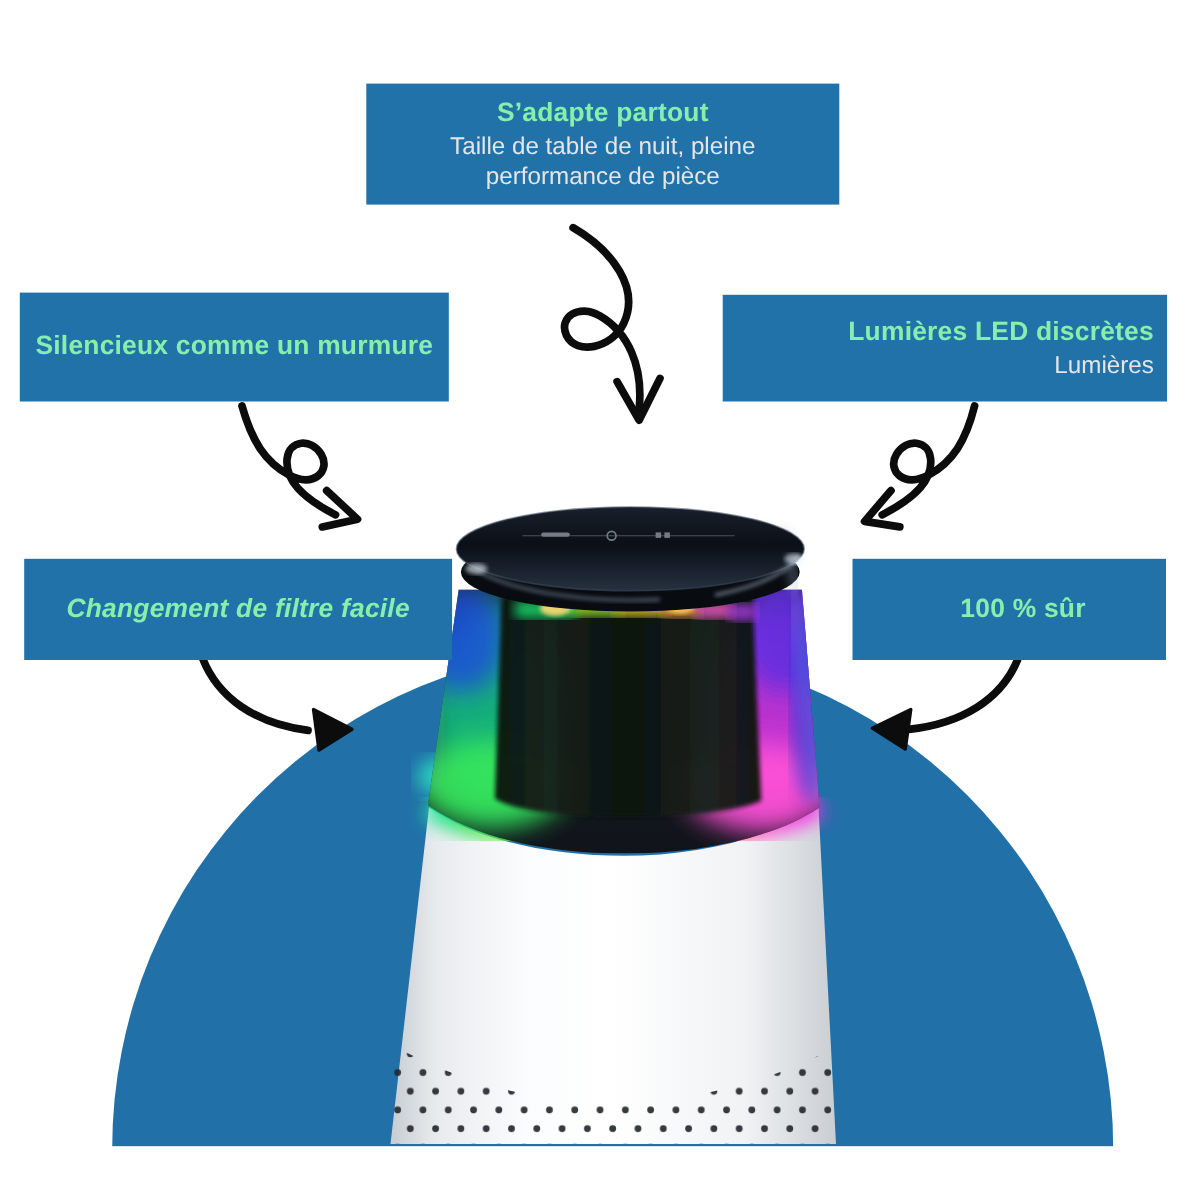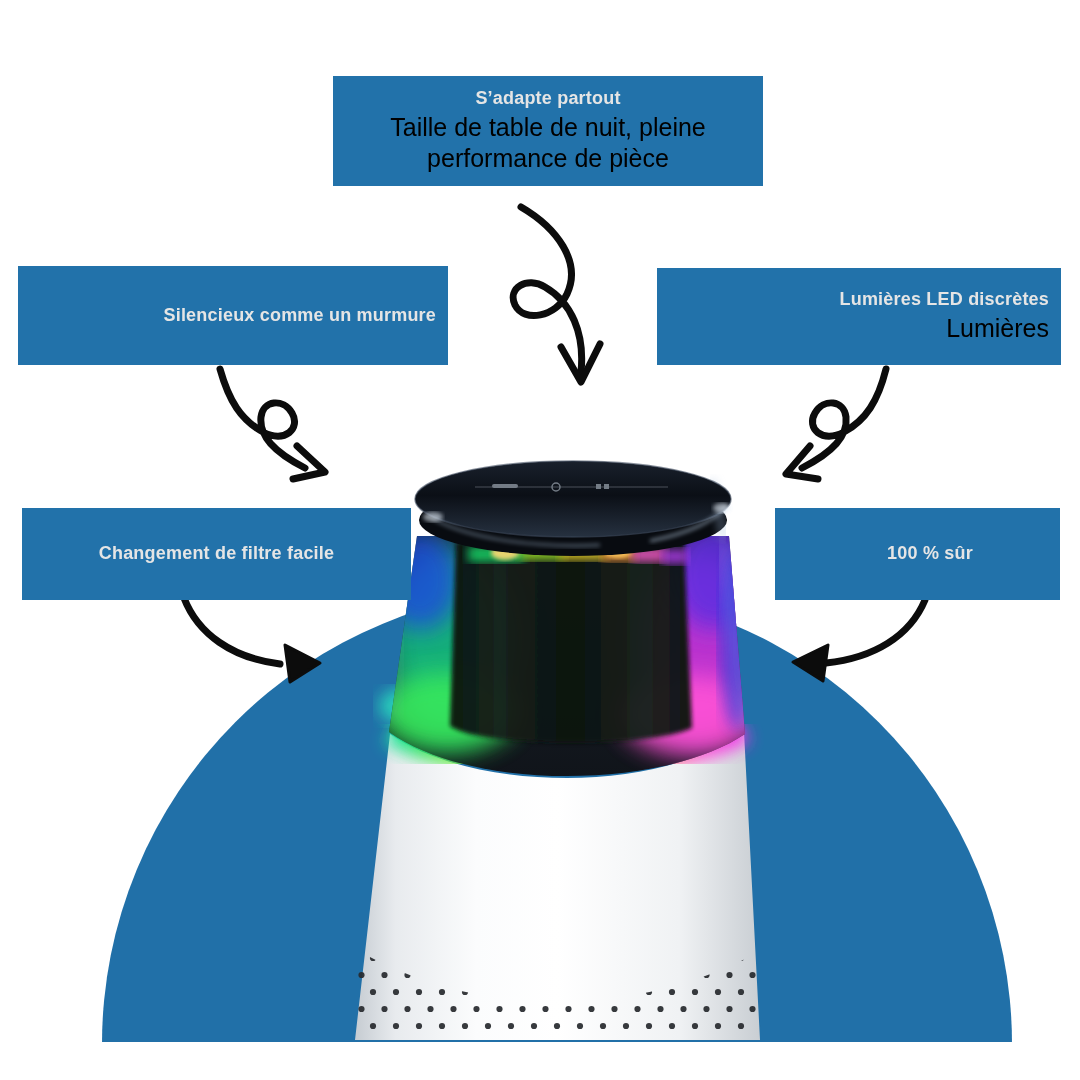--- a/index.html
+++ b/index.html
@@ -15,26 +15,26 @@
   .bottom-strip{
     position:absolute;left:0;top:1042px;width:1080px;height:38px;
     background:#ffffff;z-index:3;
   }
   .arrows-svg{position:absolute;left:0;top:0;z-index:4;pointer-events:none;}
   .callout{
     position:absolute;z-index:5;background:#2272aa;color:#ffffff;
     display:flex;flex-direction:column;justify-content:center;
     text-align:center;padding:8px 12px;box-sizing:border-box;
   }
-  .callout-title{font-weight:700;font-size:18px;line-height:1.18;letter-spacing:.2px;color:#e5e5e5;}
-  .callout-sub{font-weight:400;font-size:25px;line-height:1.24;color:#000000;margin-top:2px;}
+  .callout-title{font-weight:700;font-size:24px;line-height:1.18;letter-spacing:.2px;color:#86efac;}
+  .callout-sub{font-weight:400;font-size:22px;line-height:1.24;color:#e5e5e5;margin-top:2px;}
   .c-fits   {left:333px;top:76px; width:430px;min-height:110px;}
-  .c-quiet  {left:18px; top:266px;width:430px;min-height:99px;align-items:flex-end;}
+  .c-quiet  {left:18px; top:266px;width:390px;min-height:99px;}
   .c-led    {left:657px;top:268px;width:404px;min-height:97px;align-items:flex-end;}
-  .c-filter {left:22px; top:508px;width:389px;min-height:92px;}
+  .c-filter {left:22px; top:508px;width:389px;min-height:92px;font-style:italic;}
   .c-safe   {left:775px;top:508px;width:285px;min-height:92px;padding-left:37px;}
   .arrow{stroke:#0c0c0c;stroke-width:7;fill:none;stroke-linecap:round;stroke-linejoin:round;}
   .arrow-head-fill{fill:#0c0c0c;stroke:#0c0c0c;stroke-width:3;stroke-linejoin:round;}
 </style>
 </head>
 <body>
 
 <div class="canvas">
 
   <div class="circle-backdrop"></div>

